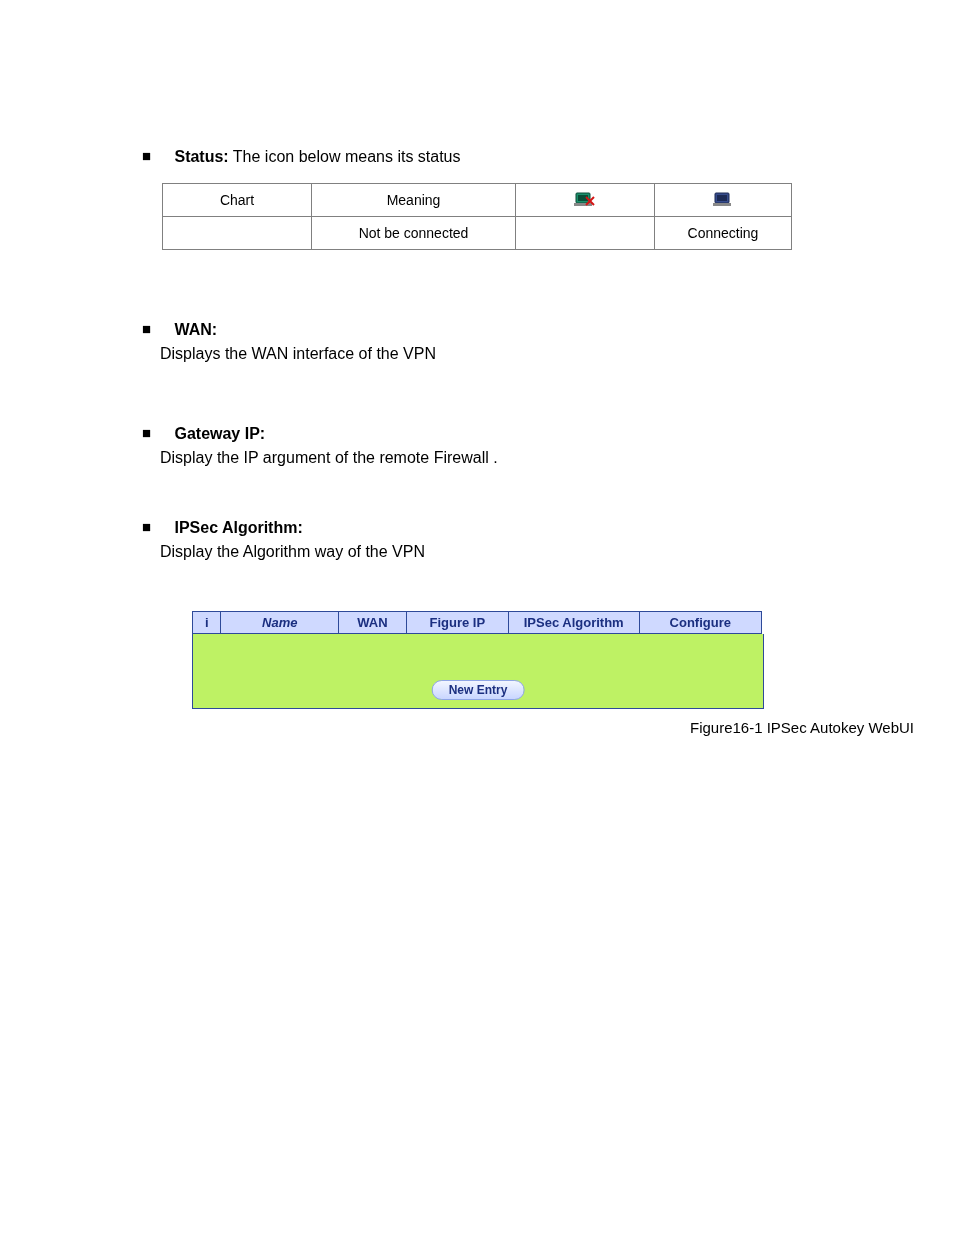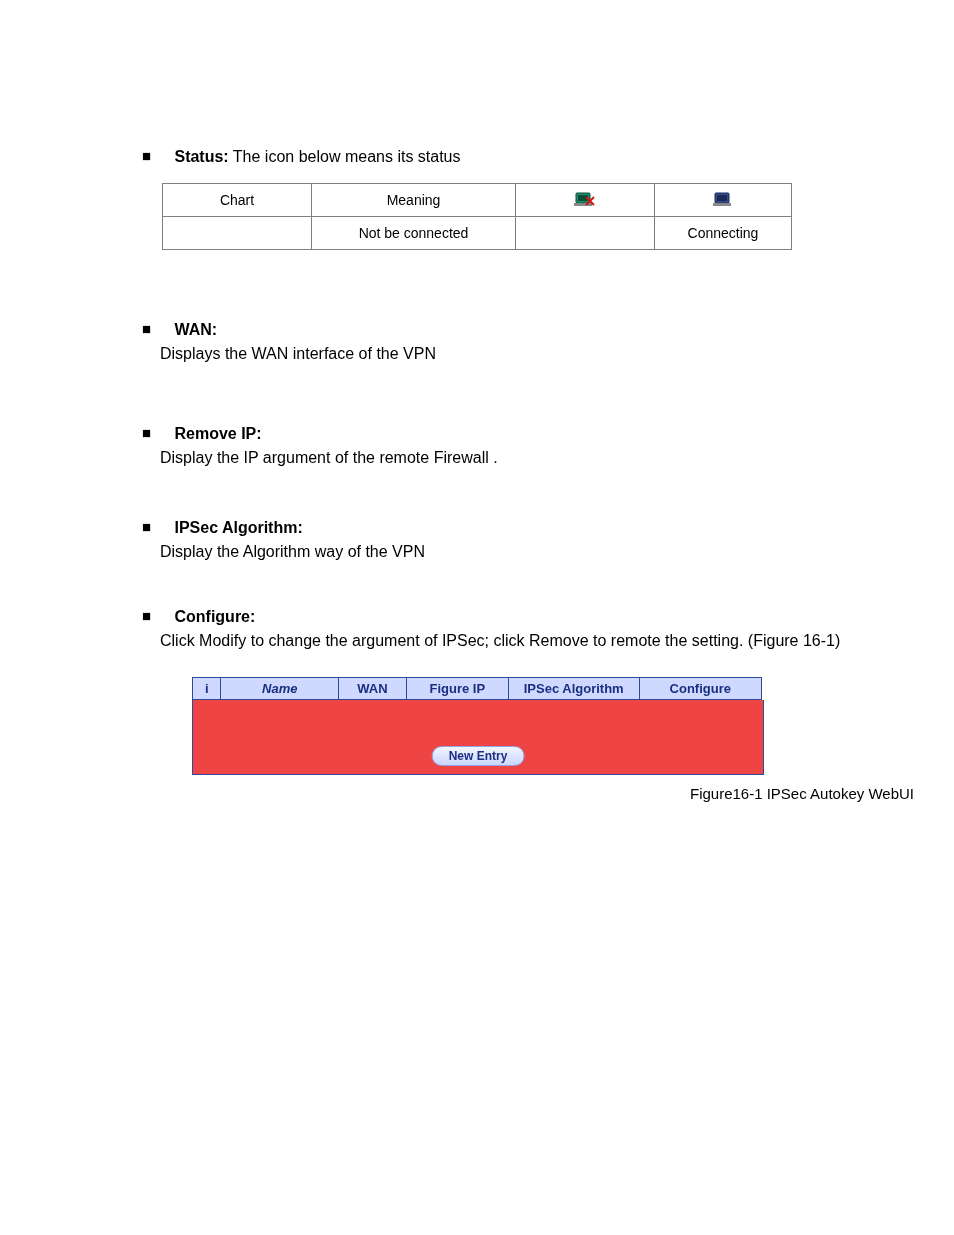--- a/index.html
+++ b/index.html
@@ -84,21 +84,21 @@
   .col-i { width: 18px; }
   .col-name { width: 120px; font-style: italic; }
   .col-wan { width: 60px; }
   .col-gw { width: 100px; }
   .col-alg { width: 130px; }
   .col-conf { width: 120px; }
 
   .ipsec-body {
     width: 100%;
     height: 74px;
-    background: #ef4444;
+    background: #bef264;
     border-left: 1px solid #2e4a99;
     border-right: 1px solid #2e4a99;
     border-bottom: 1px solid #2e4a99;
     position: relative;
   }
   .new-entry-btn {
     position: absolute;
     left: 50%;
     bottom: 8px;
     transform: translateX(-50%);
@@ -174,44 +174,37 @@
       <span class="bullet-heading">WAN:</span>
       <span class="bullet-body">Displays the WAN interface of the VPN</span>
     </span>
   </div>
 
   <div style="height:30px"></div>
 
   <div class="bullet-item">
     <span class="bulletmark">■</span>
     <span>
-      <span class="bullet-heading">Remove IP:</span>
+      <span class="bullet-heading">Gateway IP:</span>
       <span class="bullet-body">Display the IP argument of the remote Firewall .</span>
     </span>
   </div>
 
   <div style="height:20px"></div>
 
   <div class="bullet-item">
     <span class="bulletmark">■</span>
     <span>
       <span class="bullet-heading">IPSec Algorithm:</span>
       <span class="bullet-body">Display the Algorithm way of the VPN</span>
     </span>
   </div>
 
   <div style="height:15px"></div>
 
-  <div class="bullet-item">
-    <span class="bulletmark">■</span>
-    <span>
-      <span class="bullet-heading">Configure:</span>
-      <span class="bullet-body">Click Modify to change the argument of IPSec; click Remove to remote the setting. (Figure 16-1)</span>
-    </span>
-  </div>
 
   <div class="ipsec-wrap">
     <table class="ipsec-table">
       <tbody>
           <tr>
         <th class="col-i">i</th>
         <th class="col-name">Name</th>
         <th class="col-wan">WAN</th>
         <th class="col-gw">Figure IP</th>
         <th class="col-alg">IPSec Algorithm</th>

